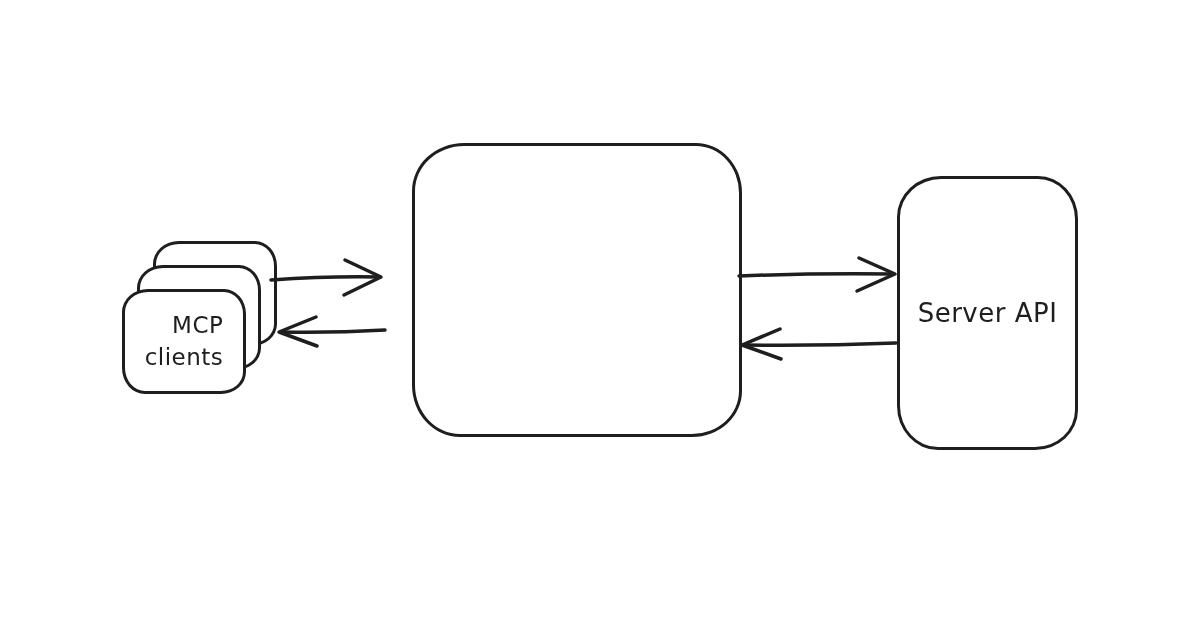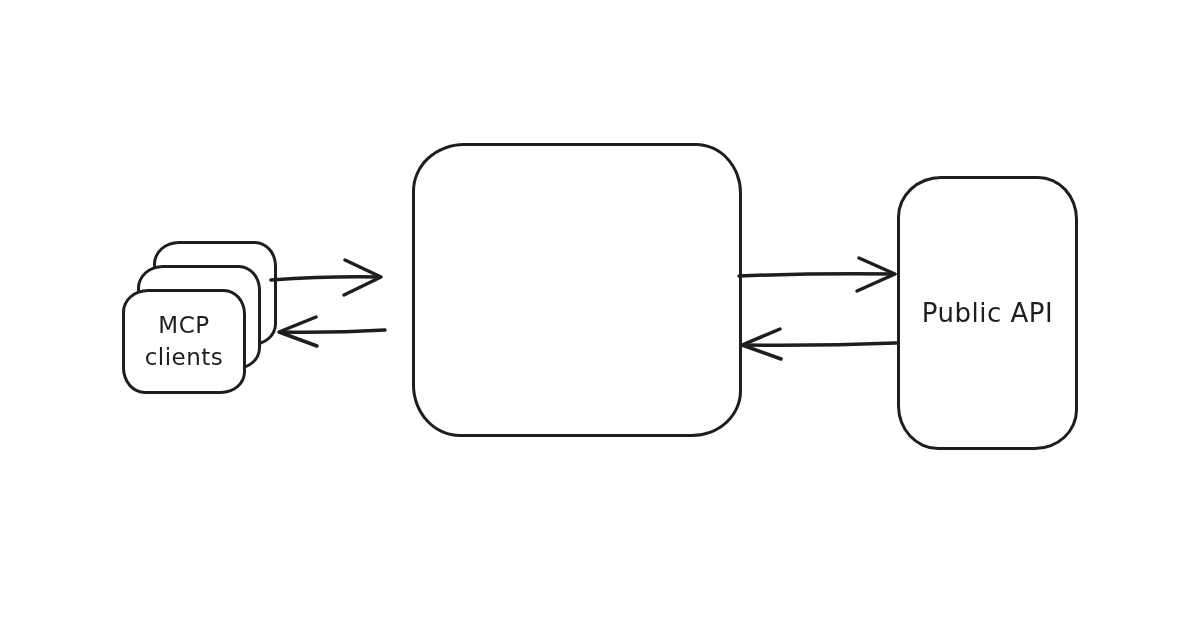--- a/index.html
+++ b/index.html
@@ -17,21 +17,21 @@
     color: #1e1e1e;
   }
   .node {
     position: absolute;
     background: #ffffff;
     border: 3.5px solid #1e1e1e;
     box-sizing: border-box;
     display: flex;
     align-items: center;
     justify-content: center;
-    text-align: center;
+    text-align: right;
   }
   
   .client-card {
     width: 124px;
     height: 105px;
     border-radius: 26px 22px 25px 23px / 23px 25px 22px 26px;
   }
   .client-back   { left: 153px; top: 241px; }
   .client-middle { left: 137px; top: 265px; }
   .client-front  { left: 122px; top: 289px; }
@@ -95,21 +95,21 @@
   <div class="node client-card client-front">
     <div class="client-label">
       <span>MCP</span>
       <span>clients</span>
     </div>
   </div>
 
   <div class="node server-back"></div>
 
   <div class="node api-box">
-    <div class="api-label">Public API</div>
+    <div class="api-label">Server API</div>
   </div>
 
   <svg class="arrows" viewBox="0 0 1200 630">
 
     <g>
       <path d="M271,280 Q328,276 379,277"></path>
       <path d="M345,260 L381,277 L344,295"></path>
     </g>
 
     <g>

